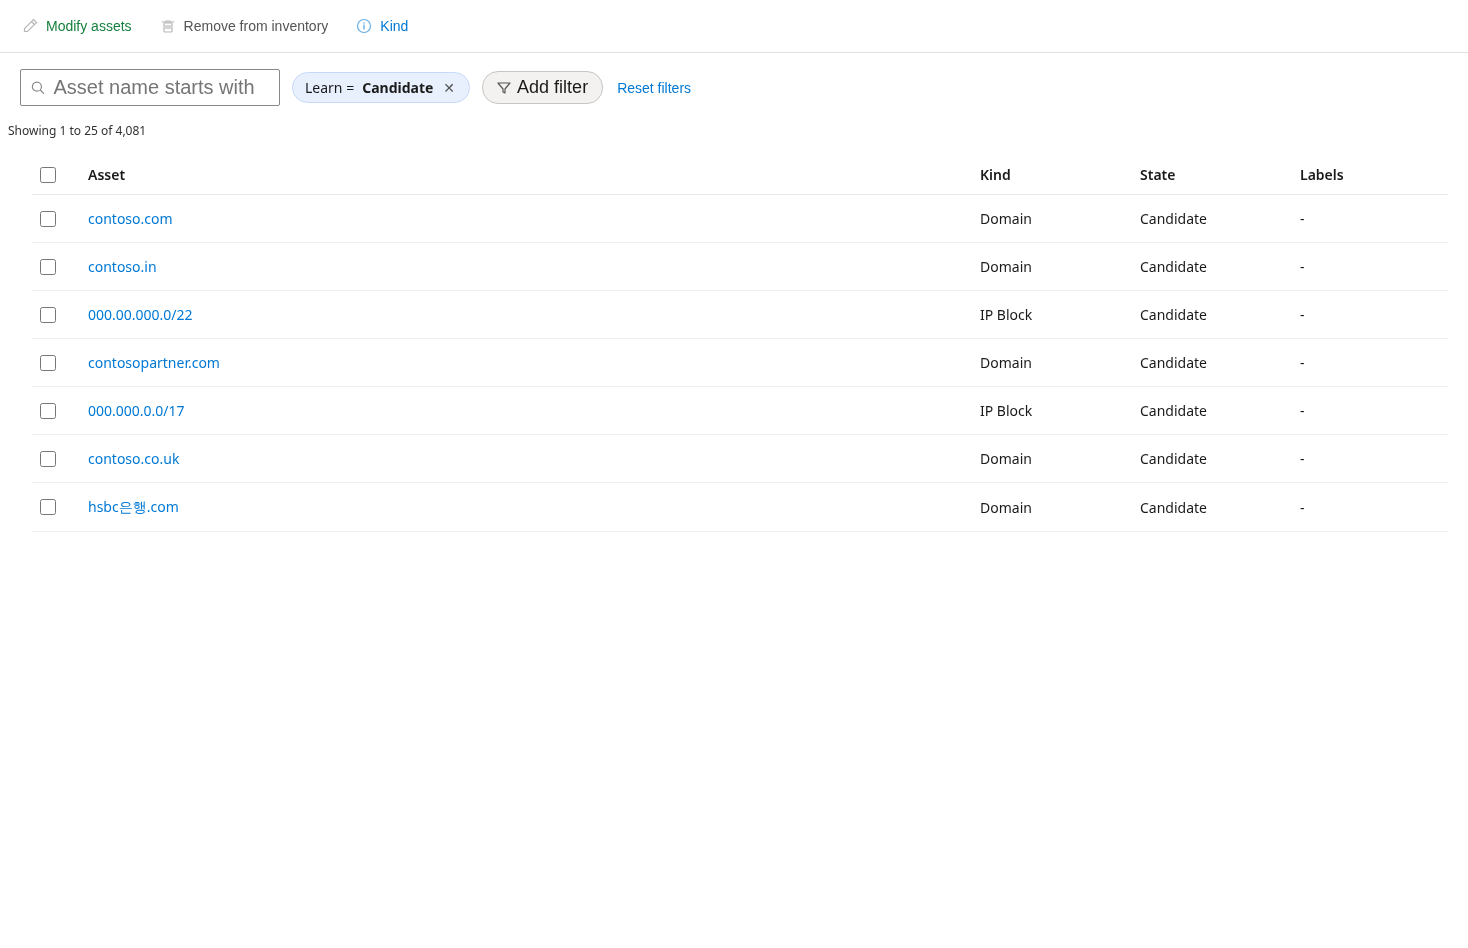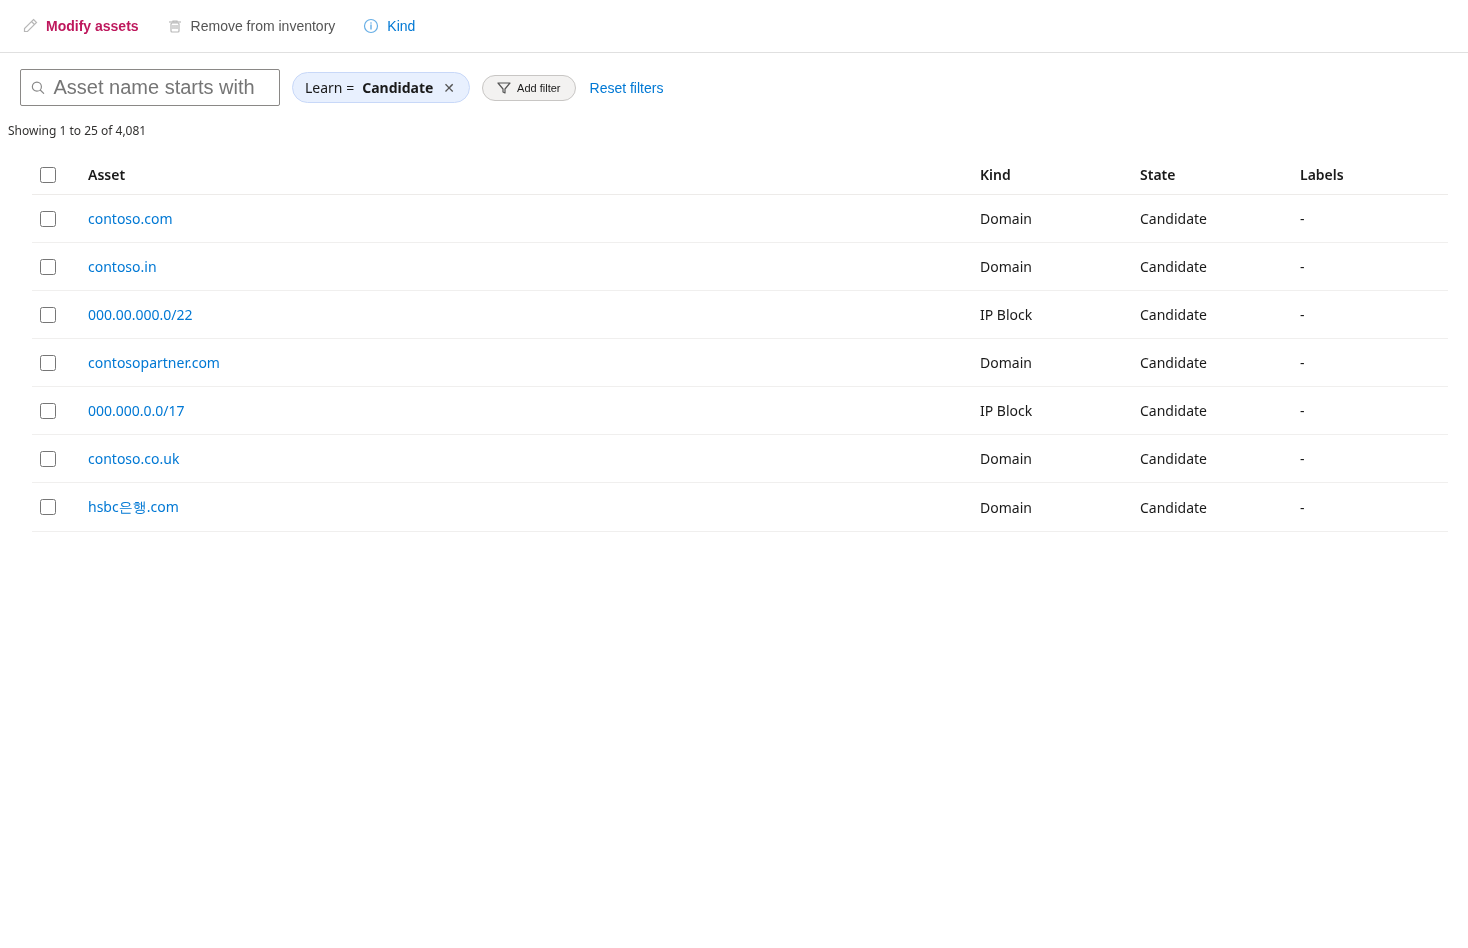--- a/index.html
+++ b/index.html
@@ -24,21 +24,21 @@
       align-items: center;
       gap: 8px;
       background: none;
       border: none;
       cursor: pointer;
       font-size: 14px;
       color: #555;
       padding: 4px 2px;
     }
     .toolbar-btn .icon-svg { opacity: 0.6; }
-    .toolbar-btn.disabled { color: #be185d; cursor: default; font-weight: bold; }
+    .toolbar-btn.disabled { color: #15803d; cursor: default; }
 
     
     .filter-row {
       display: flex;
       align-items: center;
       gap: 12px;
       padding: 16px 20px 12px 20px;
     }
     .search-box {
       display: flex;
@@ -81,21 +81,21 @@
       padding: 0 2px;
     }
     .add-filter-btn {
       display: flex;
       align-items: center;
       gap: 6px;
       background: #f3f2f1;
       border: 1px solid #c8c6c4;
       border-radius: 16px;
       padding: 5px 14px;
-      font-size: 11px;
+      font-size: 18px;
       color: #1a1a1a;
       cursor: pointer;
     }
     .reset-filters-btn {
       background: none;
       border: none;
       color: #0078d4;
       font-size: 14px;
       cursor: pointer;
       padding: 4px 2px;

